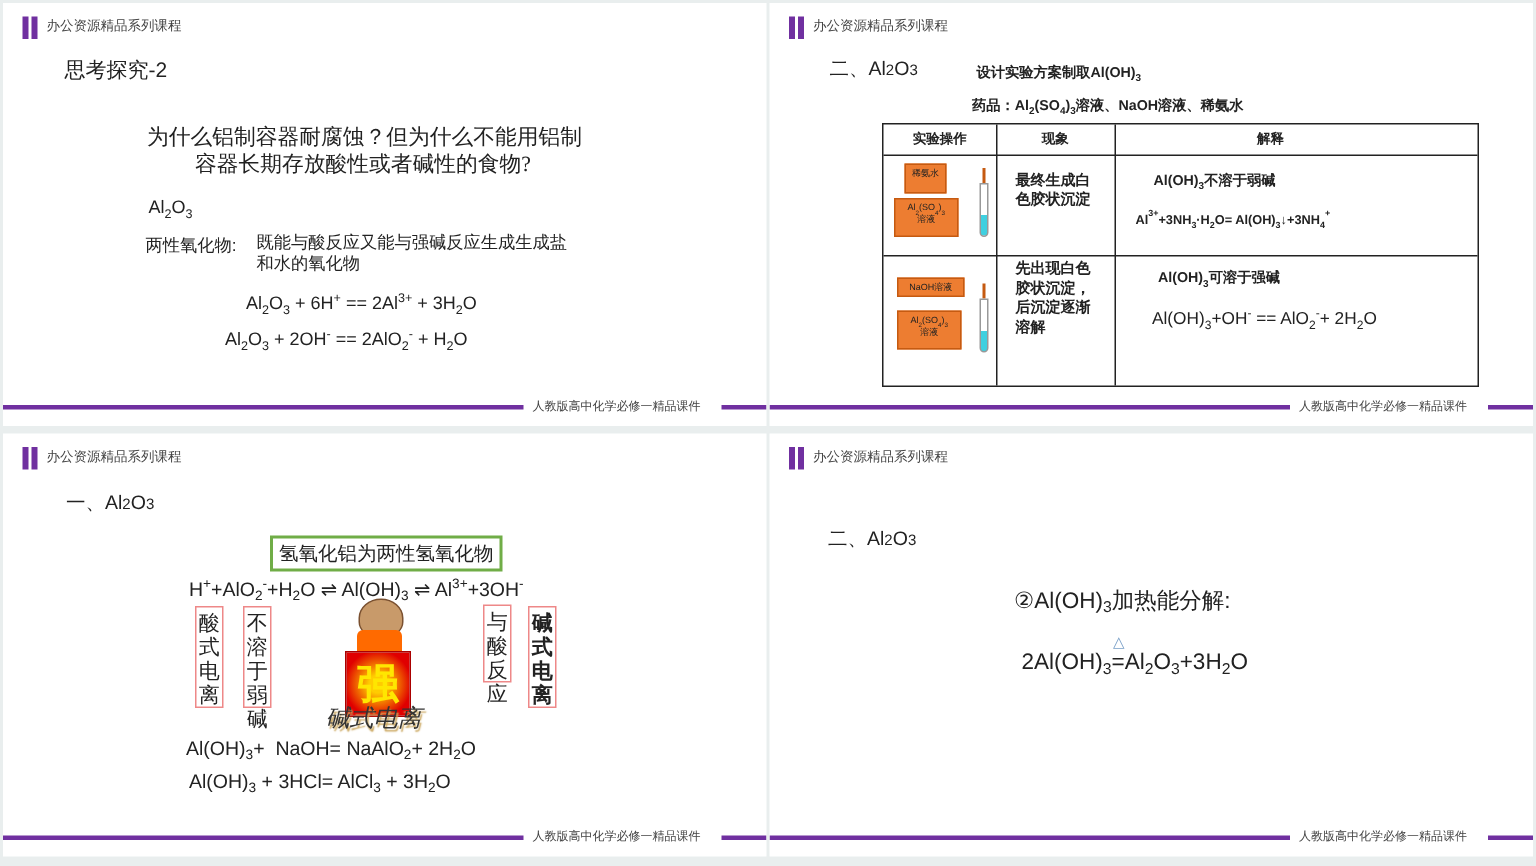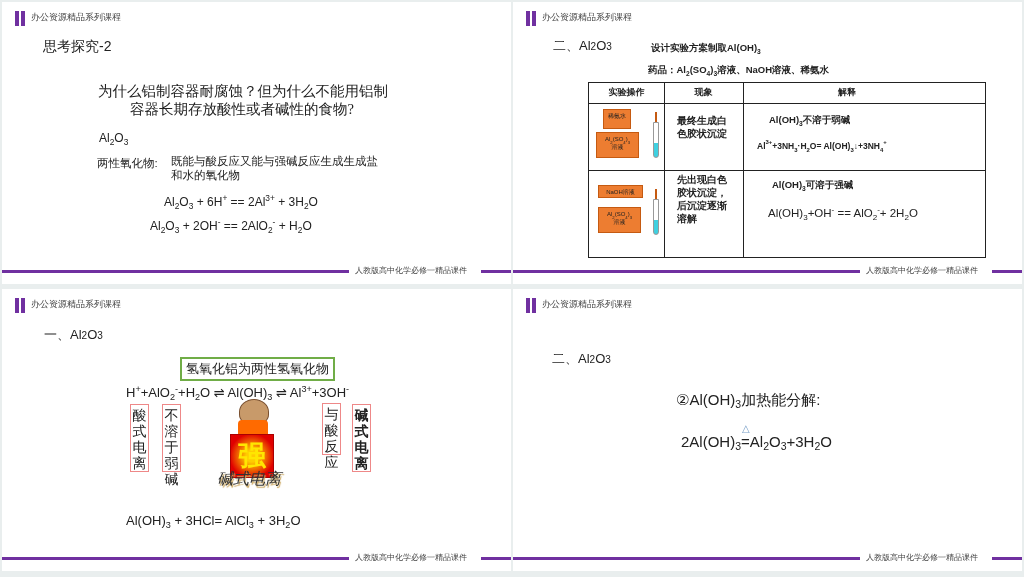--- a/index.html
+++ b/index.html
@@ -110,20 +110,21 @@
   <div class="vbox" style="left:128px;top:115px;height:68px;">酸式电离</div>
   <div class="vbox" style="left:160px;top:115px;height:68px;">不溶于弱碱</div>
   <div class="vbox" style="left:320px;top:114px;height:52px;">与酸反应</div>
   <div class="vbox" style="left:350px;top:115px;height:68px;font-weight:bold;">碱式电离</div>
 
   <div style="position:absolute;left:237px;top:110px;width:28px;height:24px;border-radius:50% 50% 40% 40%;background:#c89a6a;border:1px solid #7a5030;"></div>
   <div style="position:absolute;left:236px;top:131px;width:30px;height:14px;background:#ff6a00;border-radius:4px 4px 0 0;"></div>
   <div style="position:absolute;left:228px;top:145px;width:42px;height:42px;background:radial-gradient(circle,#ffcc00 20%,#e00000 75%);border:1px solid #a00;color:#ffe600;font-size:28px;font-weight:bold;text-align:center;line-height:42px;">强</div>
   <div class="t" style="left:215px;top:180px;font-size:16px;font-style:italic;color:#333;text-shadow:1px 2px 1px #c9a45a;">碱式电离</div>
 
+  <div class="t" style="left:122px;top:202px;font-size:13px;">Al(OH)<sub>3</sub>+&nbsp; NaOH= NaAlO<sub>2</sub>+ 2H<sub>2</sub>O</div>
   <div class="t" style="left:124px;top:224px;font-size:13px;">Al(OH)<sub>3</sub> + 3HCl= AlCl<sub>3</sub> + 3H<sub>2</sub>O</div>
 
   <div class="ftr">
     <div class="ftr-line-l"></div>
     <span class="ftr-text">人教版高中化学必修一精品课件</span>
     <div class="ftr-line-r"></div>
   </div>
 </div>
 
 <div class="slide" id="s4">

